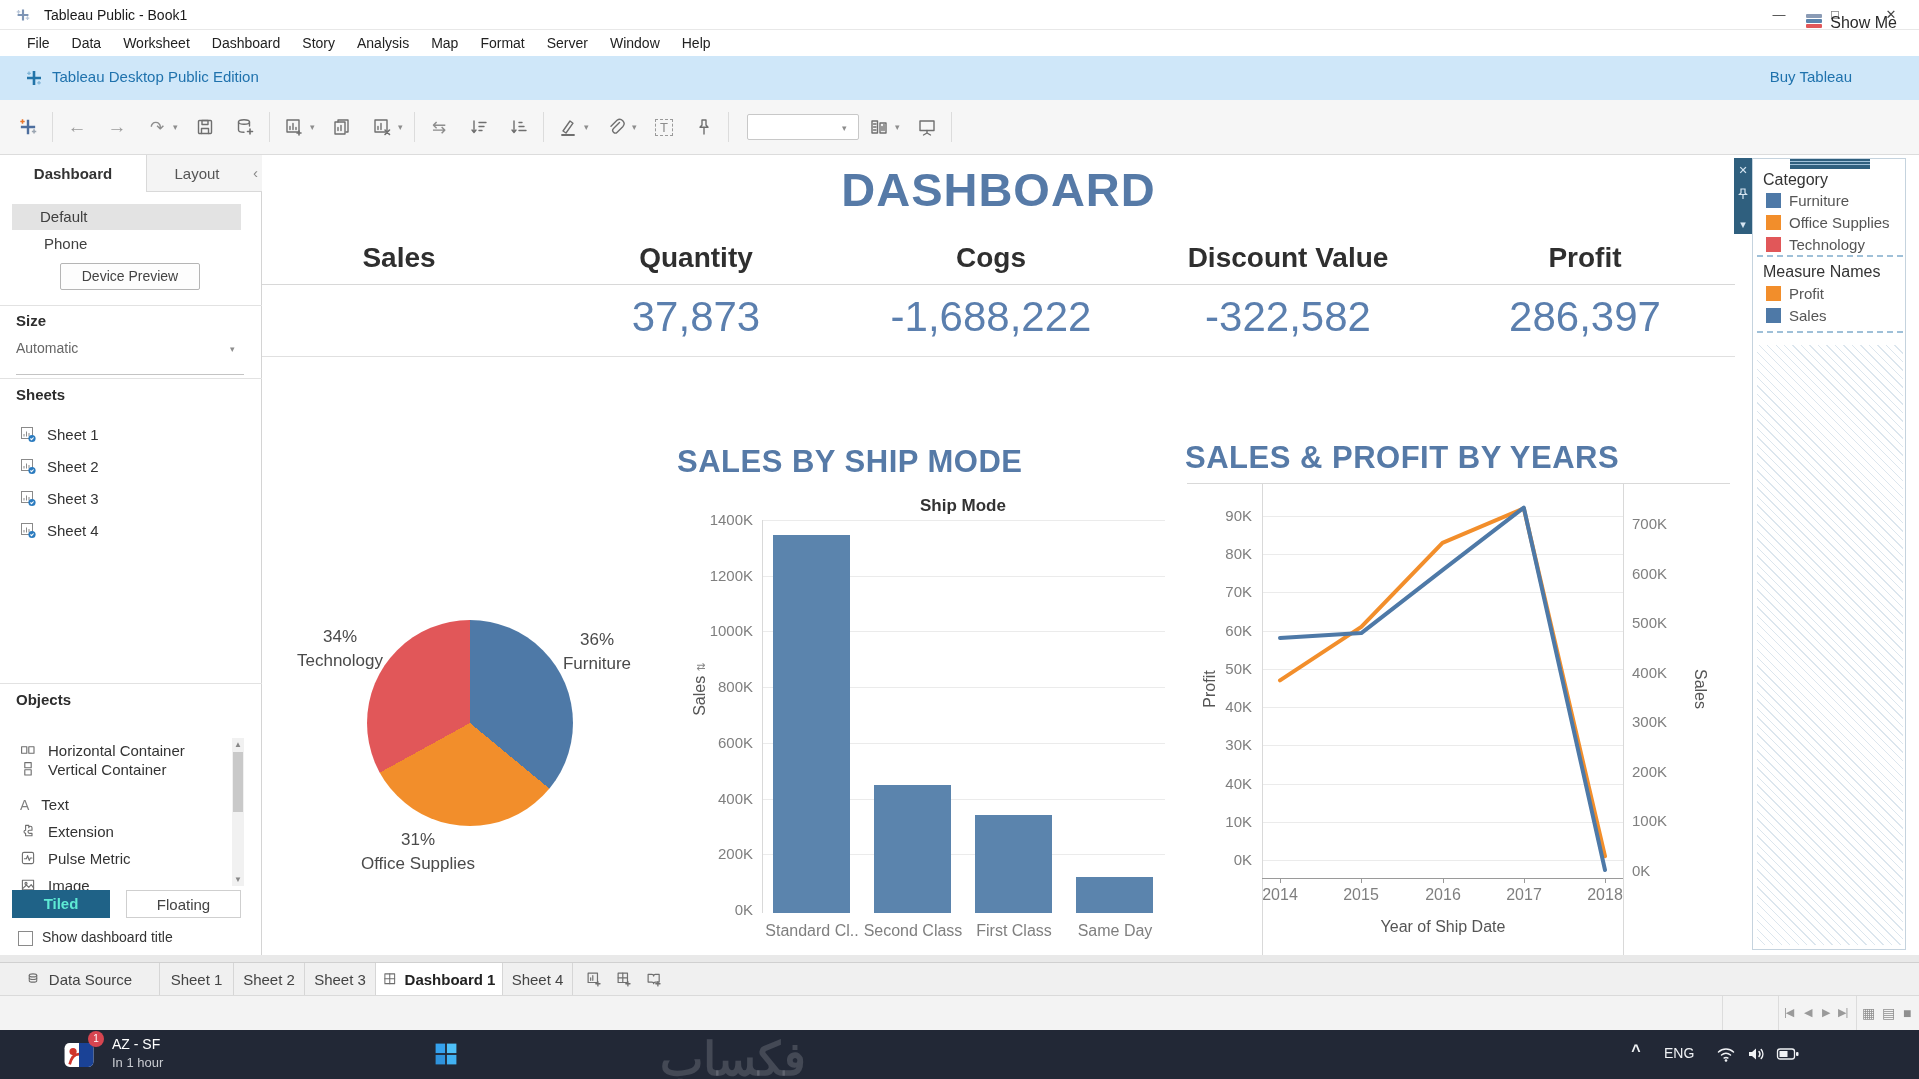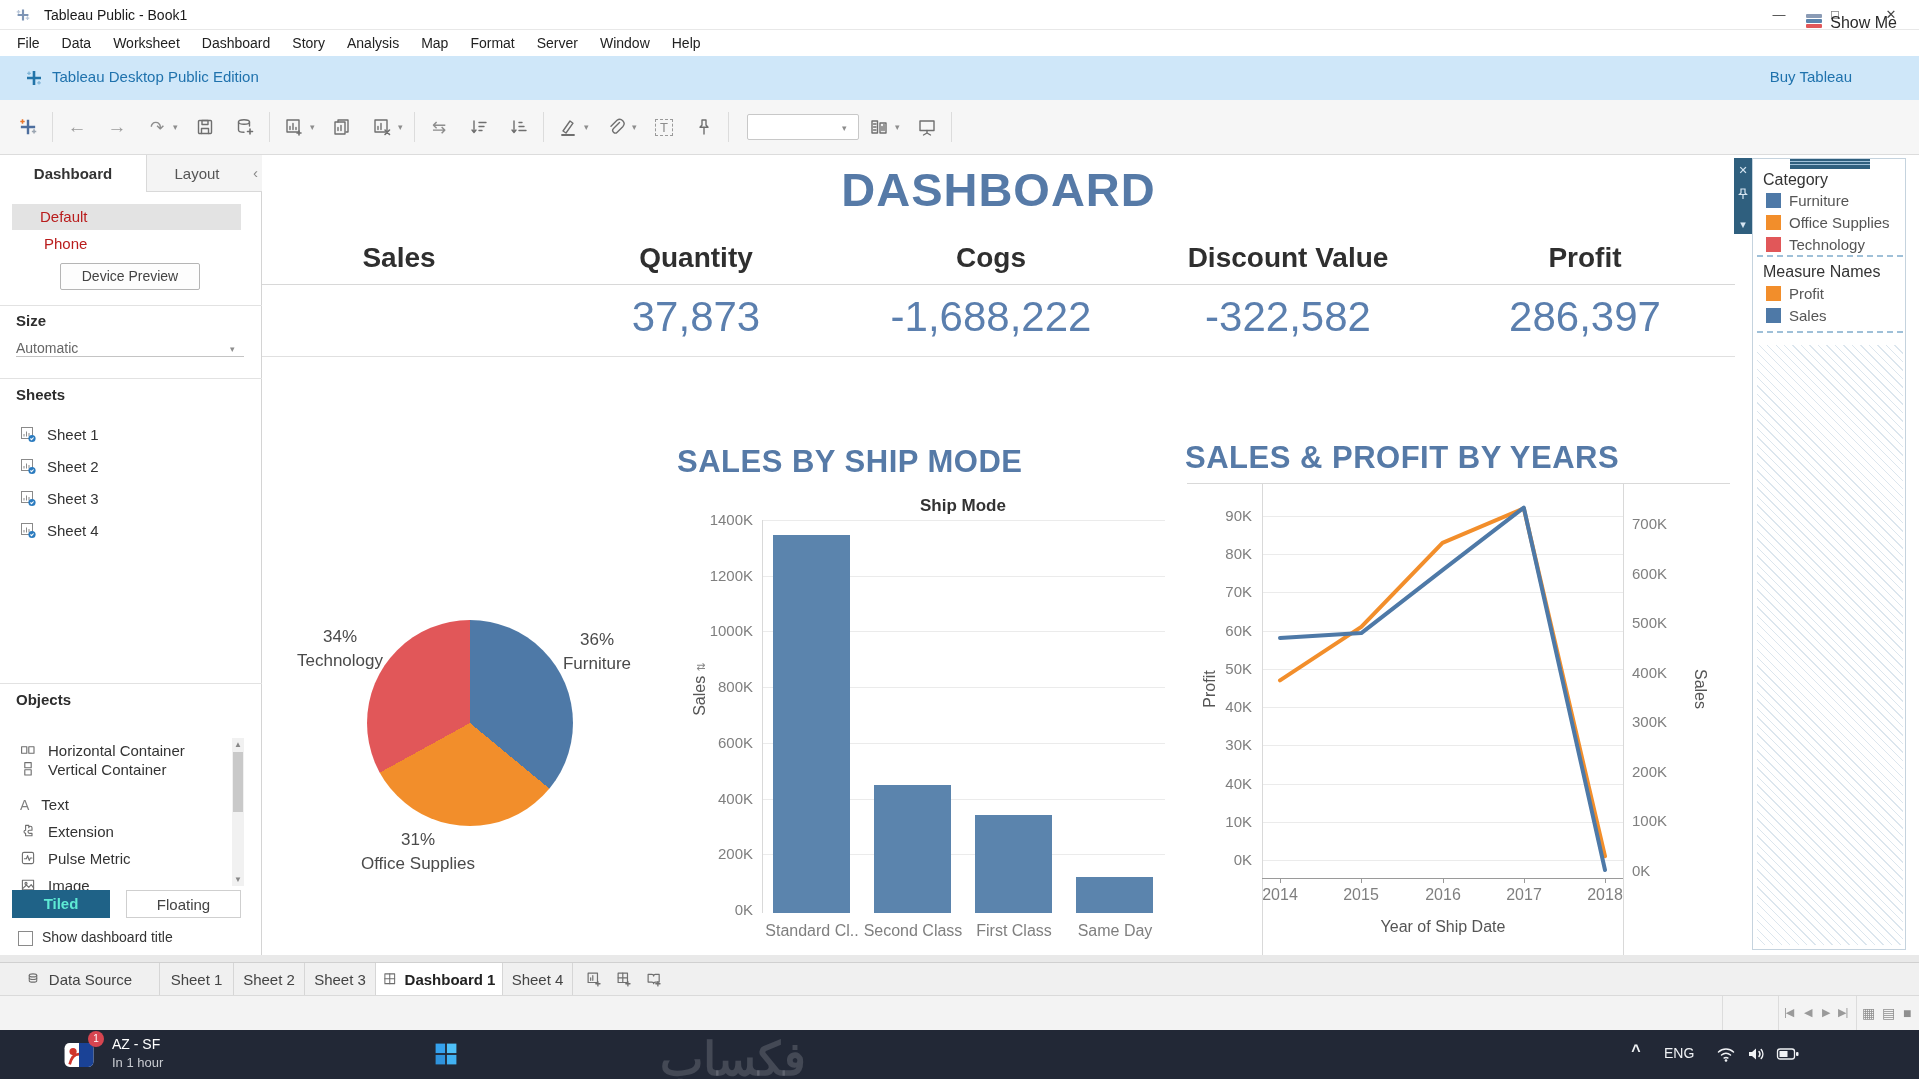--- a/index.html
+++ b/index.html
@@ -4,21 +4,21 @@
 <style>
   *{margin:0;padding:0;box-sizing:border-box}
   html,body{width:1919px;height:1079px;overflow:hidden;font-family:"Liberation Sans",sans-serif;background:#fff}
   #app{position:absolute;inset:0;width:1919px;height:1079px}
   .abs{position:absolute}
   
   #titlebar{position:absolute;left:0;top:0;width:1919px;height:30px;background:#fff;border-bottom:1px solid #e8e8e8}
   #titlebar .ttl{position:absolute;left:44px;top:7px;font-size:14px;color:#1a1a1a}
   .winbtn{position:absolute;top:0;width:56px;height:30px;text-align:center;line-height:30px;color:#444;font-size:13px}
   
-  #menubar{position:absolute;left:0;top:30px;width:1919px;height:26px;background:#fff;display:flex;align-items:center;padding-left:6px}
+  #menubar{position:absolute;left:0;top:30px;width:1919px;height:26px;background:#fff;display:flex;align-items:center;padding-left:16px}
   .menu-item{font-size:14px;color:#222;padding:0 11px;line-height:26px}
   
   #banner{position:absolute;left:0;top:56px;width:1919px;height:44px;background:#cfe7f9}
   #banner .btext{position:absolute;left:52px;top:12px;font-size:15px;color:#1f72ad}
   #banner .buy{position:absolute;right:67px;top:12px;font-size:15px;color:#1f72ad}
   
   #toolbar{position:absolute;left:0;top:100px;width:1919px;height:55px;background:#f6f6f6;border-bottom:1px solid #dcdcdc;display:flex;align-items:center;padding-left:8px}
   .tbtn{width:40px;height:36px;display:flex;align-items:center;justify-content:center;color:#6f6f6f}
   .crt{font-size:9px;color:#8d8d8d;width:12px;margin-left:-4px}
   .tsep{width:1px;height:30px;background:#dcdcdc;margin:0 4px}
@@ -27,26 +27,26 @@
   #showme{position:absolute;right:22px;top:14px;display:flex;align-items:flex-start;gap:8px;font-size:16px;color:#2a2a2a}
   .sm-icon{display:inline-block;width:16px;height:16px}
   .sm-icon div{height:4px;margin-bottom:1px;border-radius:1px}
   
   #sidebar{position:absolute;left:0;top:155px;width:262px;height:800px;background:#fff;border-right:1px solid #d4d4d4}
   .sbtabs{position:absolute;left:0;top:0;width:262px;height:37px;border-bottom:1px solid #d9d9d9;background:#f4f4f4}
   .sbtab{position:absolute;top:0;height:37px;line-height:37px;font-size:15px;text-align:center}
   .sbtab.active{background:#fff;font-weight:bold;color:#333;border-right:1px solid #d9d9d9}
   .sbtab.inactive{color:#555}
   .sb-collapse{position:absolute;right:4px;top:9px;color:#888;font-size:15px}
-  .devrow{position:absolute;left:12px;width:229px;height:26px;font-size:15px;color:#b91c1c;line-height:26px;padding-left:28px}
+  .devrow{position:absolute;left:12px;width:229px;height:26px;font-size:15px;color:#404040;line-height:26px;padding-left:28px}
   .devrow.sel{background:#e3e3e3}
   .devbtn{position:absolute;left:60px;top:108px;width:140px;height:27px;border:1px solid #b5b5b5;border-radius:2px;background:#fdfdfd;font-size:14px;color:#444;text-align:center;line-height:25px}
   .sb-div{position:absolute;left:0;width:262px;height:1px;background:#e2e2e2}
   .sb-h{position:absolute;left:16px;font-size:15px;font-weight:bold;color:#2d2d2d}
-  .sizeval{position:absolute;left:16px;top:185px;width:228px;font-size:14px;color:#666;border-bottom:1px solid #c4c4c4;padding-bottom:0}
+  .sizeval{position:absolute;left:16px;top:185px;width:228px;font-size:14px;color:#666;border-bottom:1px solid #c4c4c4;padding-bottom:18px}
   .sizeval .crt{position:absolute;right:2px;top:4px}
   .sheetrow{position:absolute;left:20px;width:220px;height:26px;display:flex;align-items:center;gap:10px;font-size:15px;color:#333}
   .objrow{position:absolute;left:20px;width:200px;height:24px;display:flex;align-items:center;gap:12px;font-size:15px;color:#333}
   .objscroll{position:absolute;left:232px;top:583px;width:12px;height:148px;background:#f1f1f1}
   .objthumb{position:absolute;left:1px;top:14px;width:10px;height:60px;background:#c9c9c9}
   .scr-ar{position:absolute;left:0;width:12px;font-size:8px;color:#888;text-align:center}
   .tfbtn{position:absolute;height:28px;font-size:15px;text-align:center;line-height:28px}
   .tiled{left:12px;top:735px;width:98px;background:#1f6287;color:#5eead4;font-weight:bold}
   .floating{left:126px;top:735px;width:115px;background:#fff;border:1px solid #cfcfcf;color:#444}
   .cbx{position:absolute;left:18px;top:776px;width:15px;height:15px;border:1px solid #8a8a8a;background:#fff}

